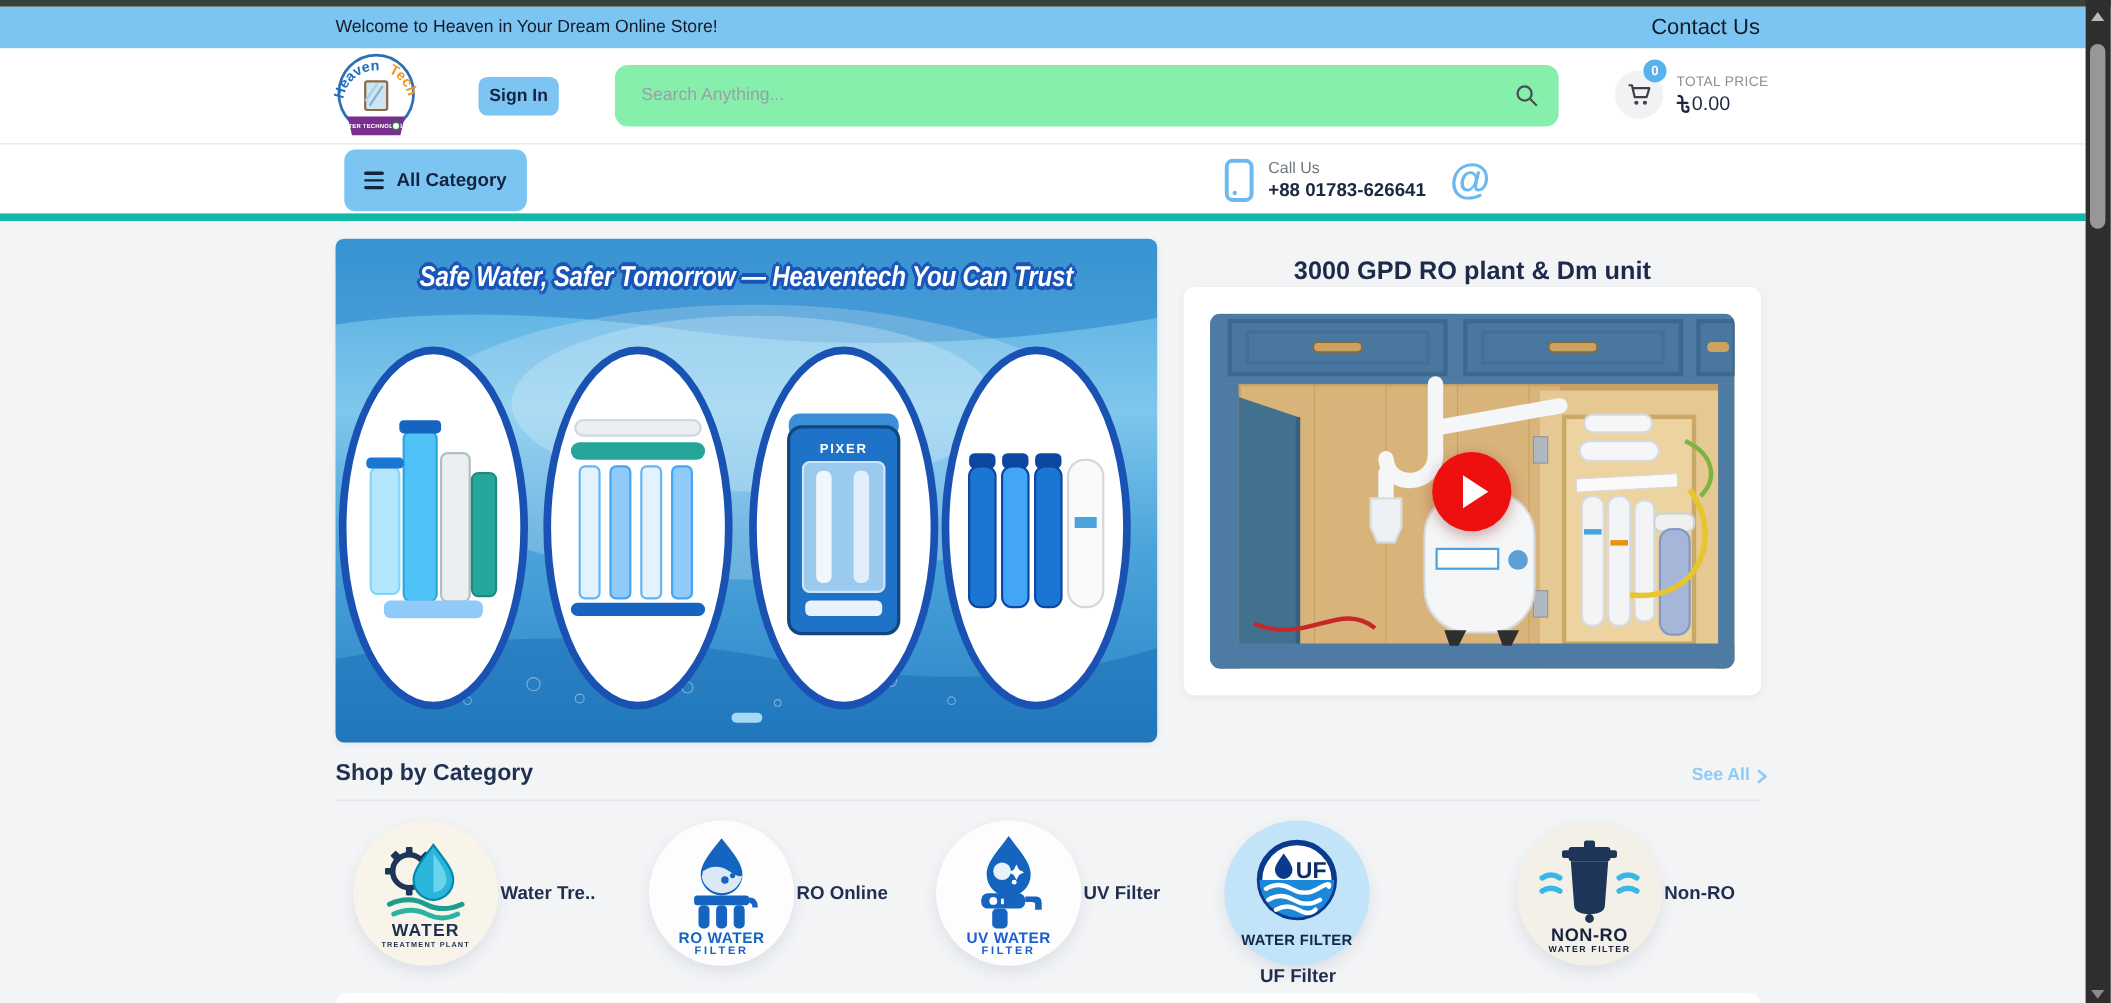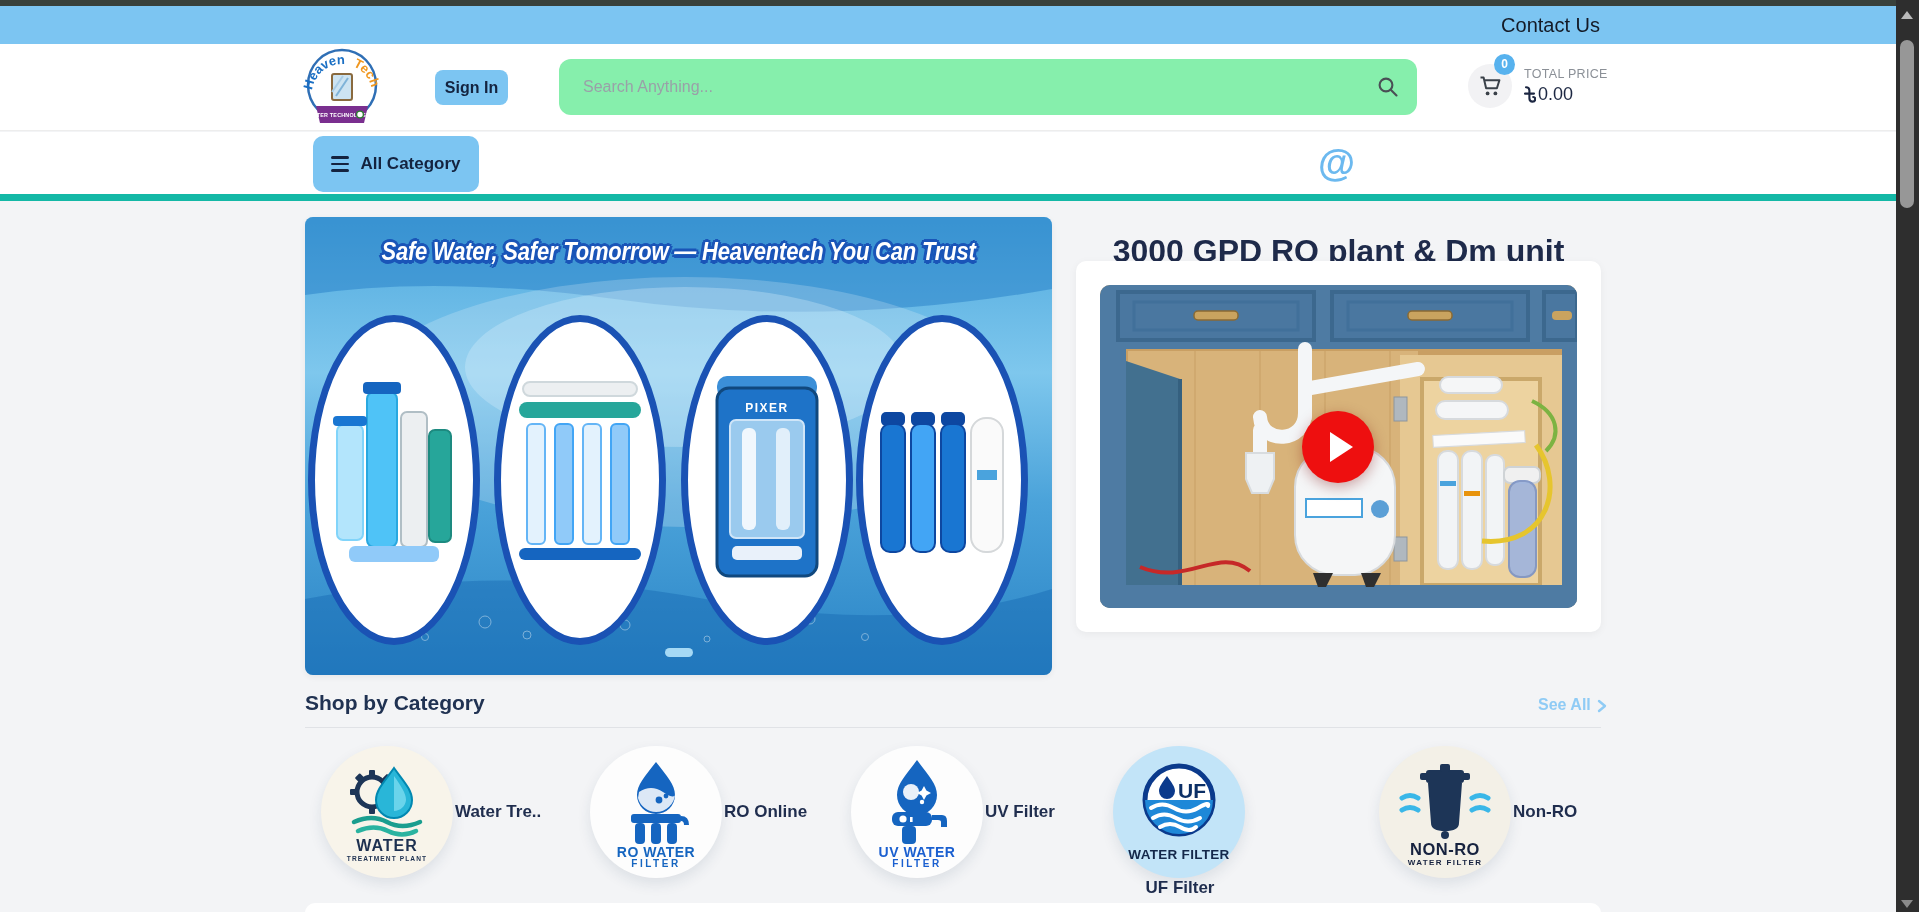--- a/index.html
+++ b/index.html
@@ -66,21 +66,21 @@
     text-shadow:-2px -2px 0 #1a55b8, 2px -2px 0 #1a55b8, -2px 2px 0 #1a55b8, 2px 2px 0 #1a55b8,
       0 3px 0 #1a55b8, 0 -3px 0 #1a55b8, 3px 0 0 #1a55b8, -3px 0 0 #1a55b8; }
   .hero-ellipse { position:absolute; top:98px; width:172px; height:330px; background:#fff;
     border:7px solid #1a52b4; border-radius:50%; overflow:hidden; display:flex; align-items:center; justify-content:center; }
   .he1 { left:3px; } .he2 { left:189px; } .he3 { left:376px; } .he4 { left:551px; }
   .hero-pill { position:absolute; left:50%; bottom:18px; transform:translateX(-50%); width:28px; height:9px;
     background:#a5d9f5; border-radius:5px; cursor:pointer; }
 
   
   .video-title { position:absolute; left:1076px; top:233px; width:525px; text-align:center;
-    font-size:32px; font-weight:800; color:#1e2a4a; }
+    font-size:23px; font-weight:800; color:#1e2a4a; }
   .video-card { position:absolute; left:1076px; top:261px; width:525px; height:371px; background:#fff;
     border-radius:10px; box-shadow:0 2px 8px rgba(0,0,0,.05); }
   .video-thumb { position:absolute; left:24px; top:24px; width:477px; height:323px; border-radius:10px; overflow:hidden; cursor:pointer; }
   .play-btn { position:absolute; left:202px; top:126px; width:72px; height:72px; background:#ee0f0f; border-radius:50%;
     box-shadow:0 4px 14px rgba(120,0,0,.35); cursor:pointer; }
   .play-btn span { position:absolute; left:28px; top:21px; width:0; height:0;
     border-top:15px solid transparent; border-bottom:15px solid transparent; border-left:23px solid #fff; }
 
   
   .shop-heading { position:absolute; left:305px; top:691px; font-size:21px; font-weight:800; color:#203252; }
@@ -104,20 +104,21 @@
 <div id="app">
 
   <div class="top-strip"></div>
   <div class="scrollbar">
     <div class="sb-arrow-up"></div>
     <div class="sb-thumb"></div>
     <div class="sb-arrow-down"></div>
   </div>
 
   <div class="welcome-bar">
+    <span class="welcome-text">Welcome to Heaven in Your Dream Online Store!</span>
     <span class="contact-link">Contact Us</span>
   </div>
 
   <div class="header1">
     <div class="logo">
       <svg width="78" height="80" viewBox="0 0 78 80">
         <ellipse cx="39" cy="37" rx="34" ry="35" fill="#ffffff" stroke="#2f6fb5" stroke-width="2.5"></ellipse>
         <defs>
             <path id="lg-arc" d="M 9 46 A 30 30 0 1 1 69 46"></path>
           </defs>
@@ -170,20 +171,30 @@
   <div class="header2">
     <button class="allcat-btn">
       <span class="hamburger">
           <span></span>
           <span></span>
           <span></span>
         </span>
       <span>All Category</span>
     </button>
 
+    <div class="contact-block call-block">
+      <svg width="27" height="40" viewBox="0 0 27 40">
+        <rect x="2.2" y="2.2" width="22.6" height="35.6" rx="5.5" fill="#ffffff" stroke="#6cb9ef" stroke-width="3.6"></rect>
+        <circle cx="9.5" cy="31.5" r="2" fill="#6cb9ef"></circle>
+      </svg>
+      <div>
+        <div class="cb-label">Call Us</div>
+        <div class="cb-value">+88 01783-626641</div>
+      </div>
+    </div>
 
     <div class="contact-block email-block">
       <span class="at-icon">@</span>
     </div>
   </div>
 
   <div class="main-bg"></div>
 
   <div class="hero">
     <svg class="hero-deco" viewBox="0 0 747 458" preserveAspectRatio="none">

